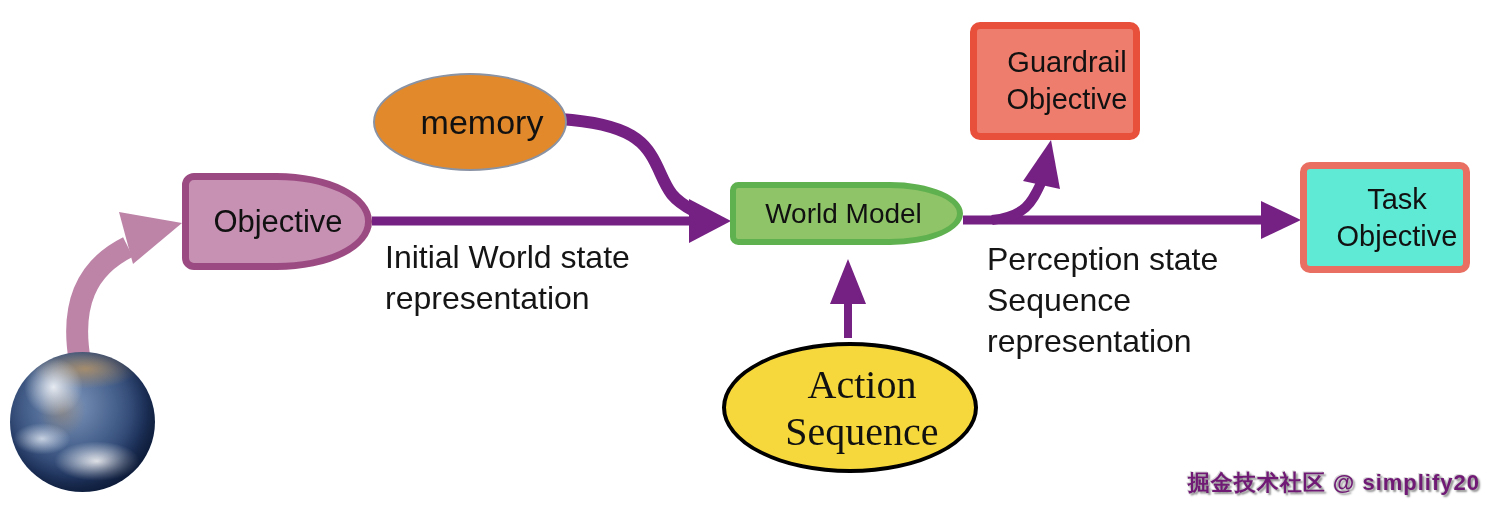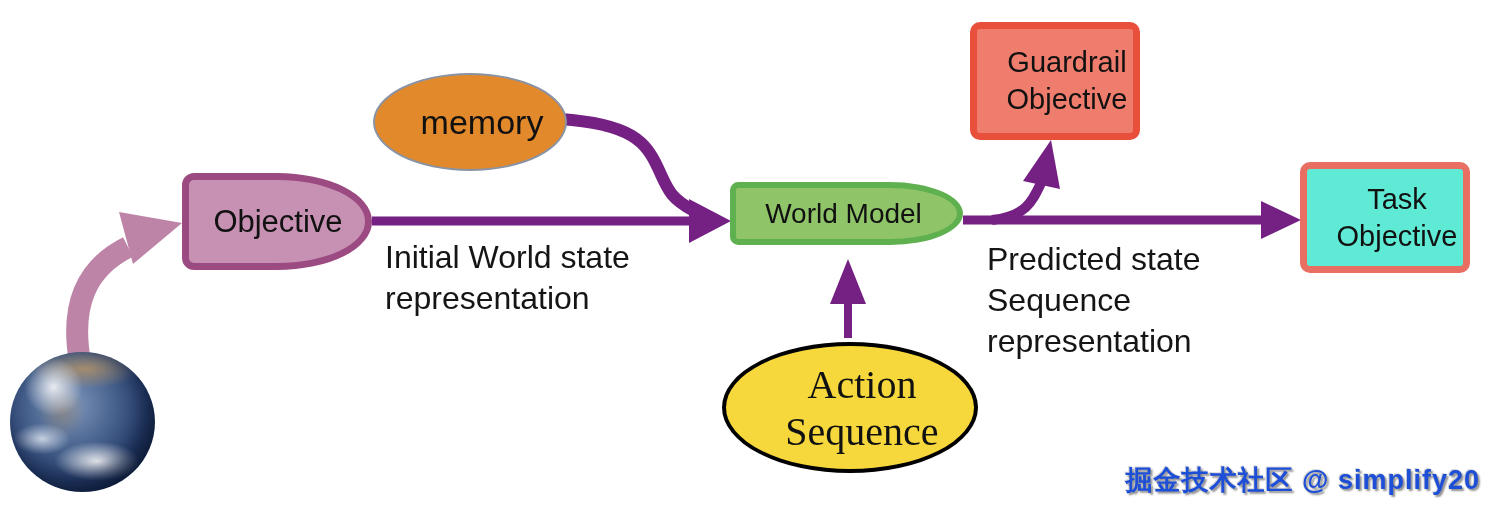--- a/index.html
+++ b/index.html
@@ -72,22 +72,22 @@
       radial-gradient(ellipse 28% 16% at 22% 62%, rgba(230,236,246,0.8) 0%, rgba(230,236,246,0) 70%),
       radial-gradient(ellipse 46% 18% at 52% 12%, rgba(170,143,108,0.95) 0%, rgba(170,143,108,0) 80%),
       radial-gradient(ellipse 22% 26% at 36% 42%, rgba(148,128,104,0.55) 0%, rgba(148,128,104,0) 75%),
       radial-gradient(circle at 42% 38%, #7f97bd 0%, #49648f 35%, #27406e 62%, #122646 86%, #0a1830 100%);
     box-shadow: inset -10px -12px 22px rgba(2,6,26,0.5);
   }
 
   .watermark{
     position:absolute;z-index:5;
     right:12px;bottom:12px;
-    font-size:27px;font-weight:bold;letter-spacing:1px;
-    color:#1d4ed8;
+    font-size:22px;font-weight:bold;letter-spacing:1px;
+    color:#701a75;
     text-shadow:2px 2px 2px #8f8f8f, -1px -1px 0 #d8d8d8, 0 0 1px #bdbdbd;
     white-space:nowrap;
   }
 </style>
 </head>
 <body>
 
 <div id="canvas">
 
   <svg id="arrows" width="1492" height="510" viewBox="0 0 1492 510">
@@ -140,20 +140,20 @@
     <span>Task</span>
     <span>Objective</span>
   </div>
 
   <div class="edge-label label-initial">
     <div>Initial World state</div>
     <div>representation</div>
   </div>
 
   <div class="edge-label label-predicted">
-    <div>Predicted state</div>
+    <div>Perception state</div>
     <div>Sequence</div>
     <div>representation</div>
   </div>
 
   <div class="watermark">掘金技术社区 @ simplify20</div>
 
 </div>
 
 </body></html>

